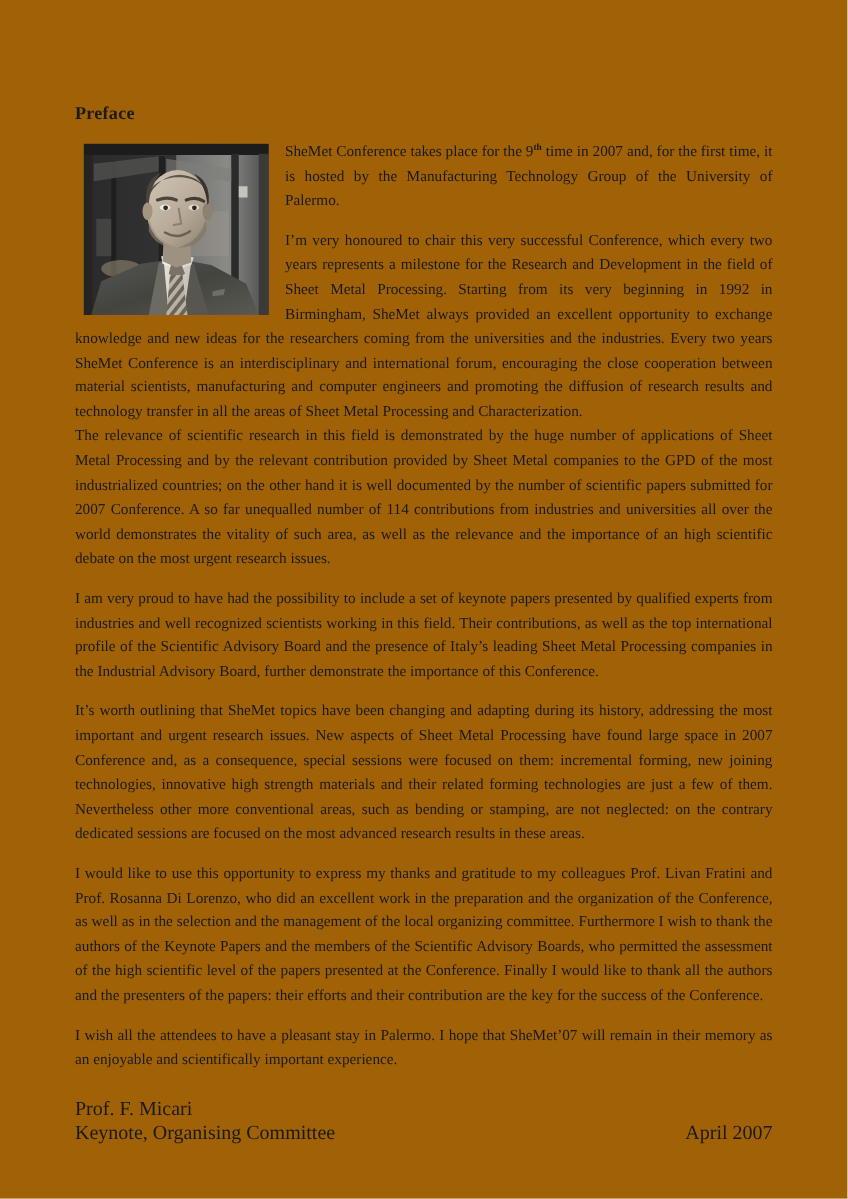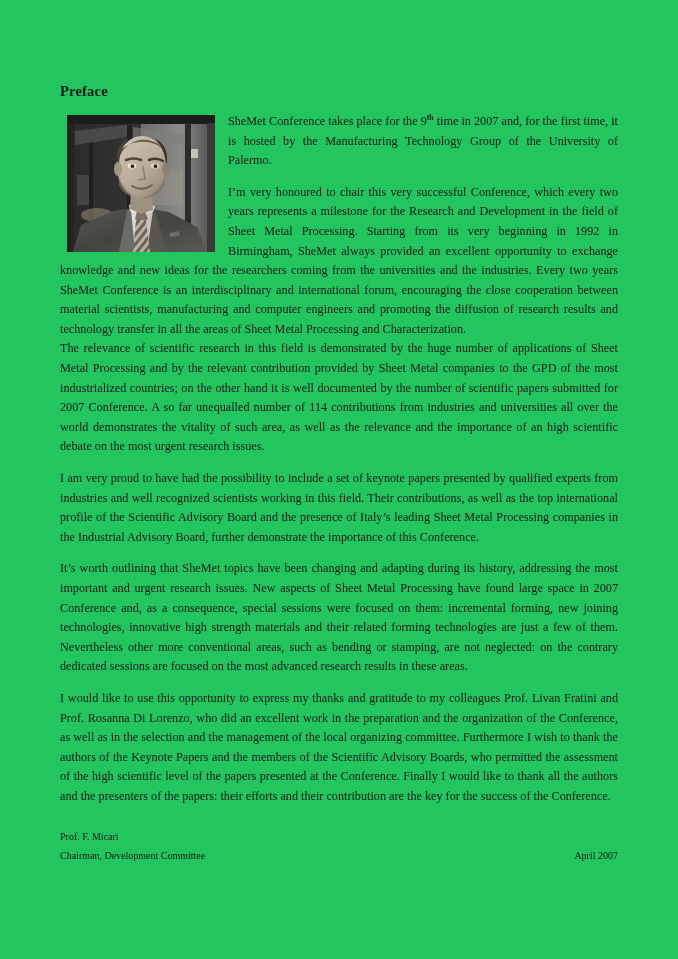--- a/index.html
+++ b/index.html
@@ -13,21 +13,21 @@
     position: relative;
     font-family: "Liberation Serif", "DejaVu Serif", serif;
     color: #1a1a1a;
     overflow: hidden;
   }
   .page {
     position: absolute;
     left: 0; top: 0;
     width: 678px;
     height: 959px;
-    background: #22c55e;
+    background: #a16207;
   }
   .content {
     position: absolute;
     left: 60px;
     top: 84px;
     width: 558px;
   }
   .page-title {
     font-size: 14.5px;
     font-weight: bold;
@@ -60,21 +60,21 @@
   sup {
     font-size: 0.62em;
     vertical-align: super;
     line-height: 0;
     font-weight: bold;
   }
   .clearer { clear: both; height: 0; font-size: 0; }
 
   .signature {
     margin-top: 20px;
-    font-size: 10px;
+    font-size: 16px;
     line-height: 19.6px;
   }
   .sig-line {
     display: block;
   }
   .sig-row {
     display: flex;
     justify-content: space-between;
     align-items: baseline;
   }
@@ -200,23 +200,24 @@
 
     <p class="body-text para">The relevance of scientific research in this field is demonstrated by the huge number of applications of Sheet Metal Processing and by the relevant contribution provided by Sheet Metal companies to the GPD of the most industrialized countries; on the other hand it is well documented by the number of scientific papers submitted for 2007 Conference. A so far unequalled number of 114 contributions from industries and universities all over the world demonstrates the vitality of such area, as well as the relevance and the importance of an high scientific debate on the most urgent research issues.</p>
 
     <p class="body-text para">I am very proud to have had the possibility to include a set of keynote papers presented by qualified experts from industries and well recognized scientists working in this field. Their contributions, as well as the top international profile of the Scientific Advisory Board and the presence of Italy’s leading Sheet Metal Processing companies in the Industrial Advisory Board, further demonstrate the importance of this Conference.</p>
 
     <p class="body-text para">It’s worth outlining that SheMet topics have been changing and adapting during its history, addressing the most important and urgent research issues. New aspects of Sheet Metal Processing have found large space in 2007 Conference and, as a consequence, special sessions were focused on them: incremental forming, new joining technologies, innovative high strength materials and their related forming technologies are just a few of them. Nevertheless other more conventional areas, such as bending or stamping, are not neglected: on the contrary dedicated sessions are focused on the most advanced research results in these areas.</p>
 
 
     <p class="body-text para">I would like to use this opportunity to express my thanks and gratitude to my colleagues Prof. Livan Fratini and Prof. Rosanna Di Lorenzo, who did an excellent work in the preparation and the organization of the Conference, as well as in the selection and the management of the local organizing committee. Furthermore I wish to thank the authors of the Keynote Papers and the members of the Scientific Advisory Boards, who permitted the assessment of the high scientific level of the papers presented at the Conference. Finally I would like to thank all the authors and the presenters of the papers: their efforts and their contribution are the key for the success of the Conference.</p>
 
+    <p class="body-text para">I wish all the attendees to have a pleasant stay in Palermo. I hope that SheMet’07 will remain in their memory as an enjoyable and scientifically important experience.</p>
 
     <div class="signature">
       <span class="sig-line">Prof. F. Micari</span>
       <span class="sig-row">
-        <span>Chairman, Development Committee</span>
+        <span>Keynote, Organising Committee</span>
         <span class="sig-date">April 2007</span>
       </span>
     </div>
 
   </div>
 </div>
 
 </body></html>

